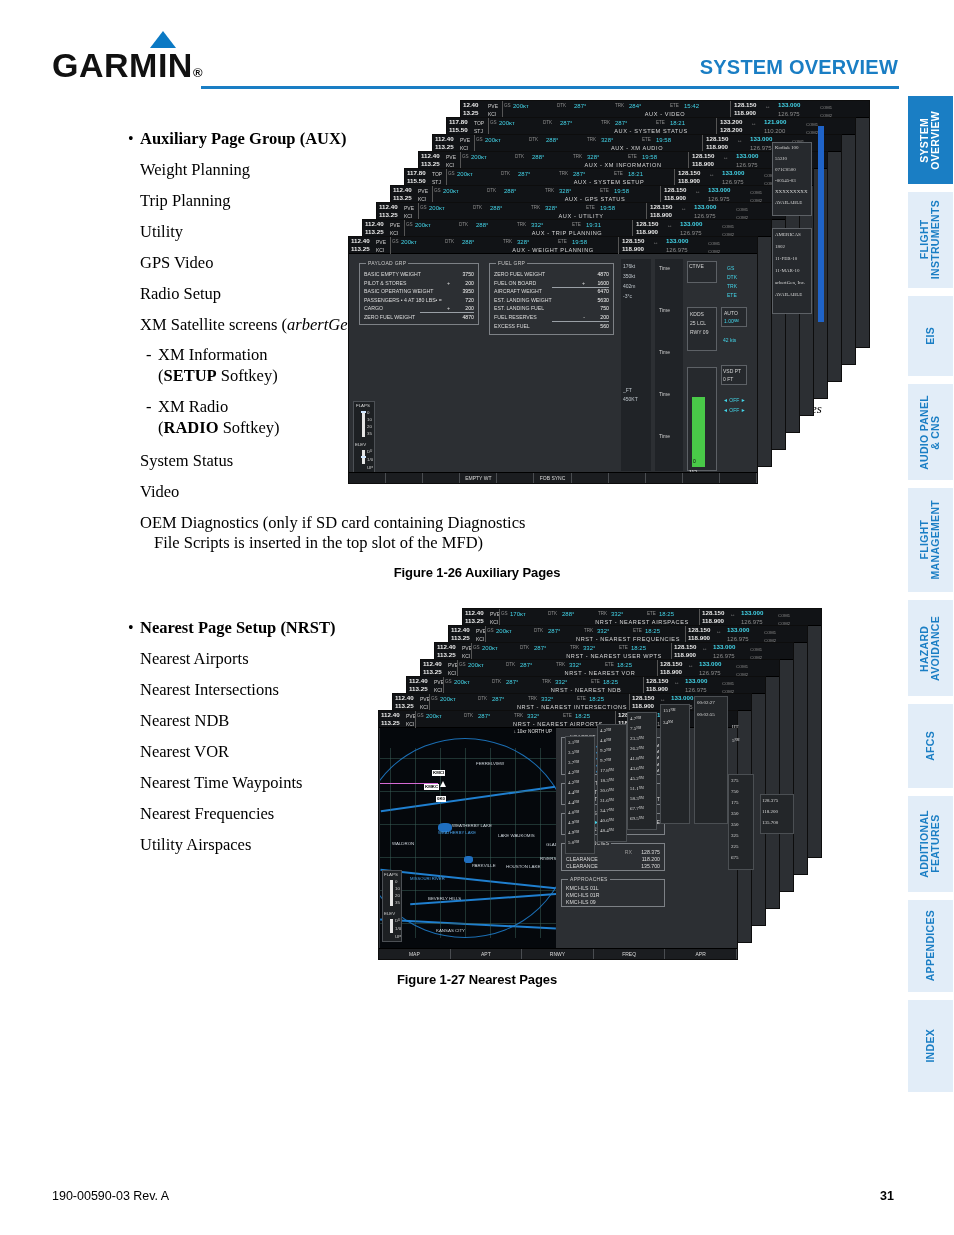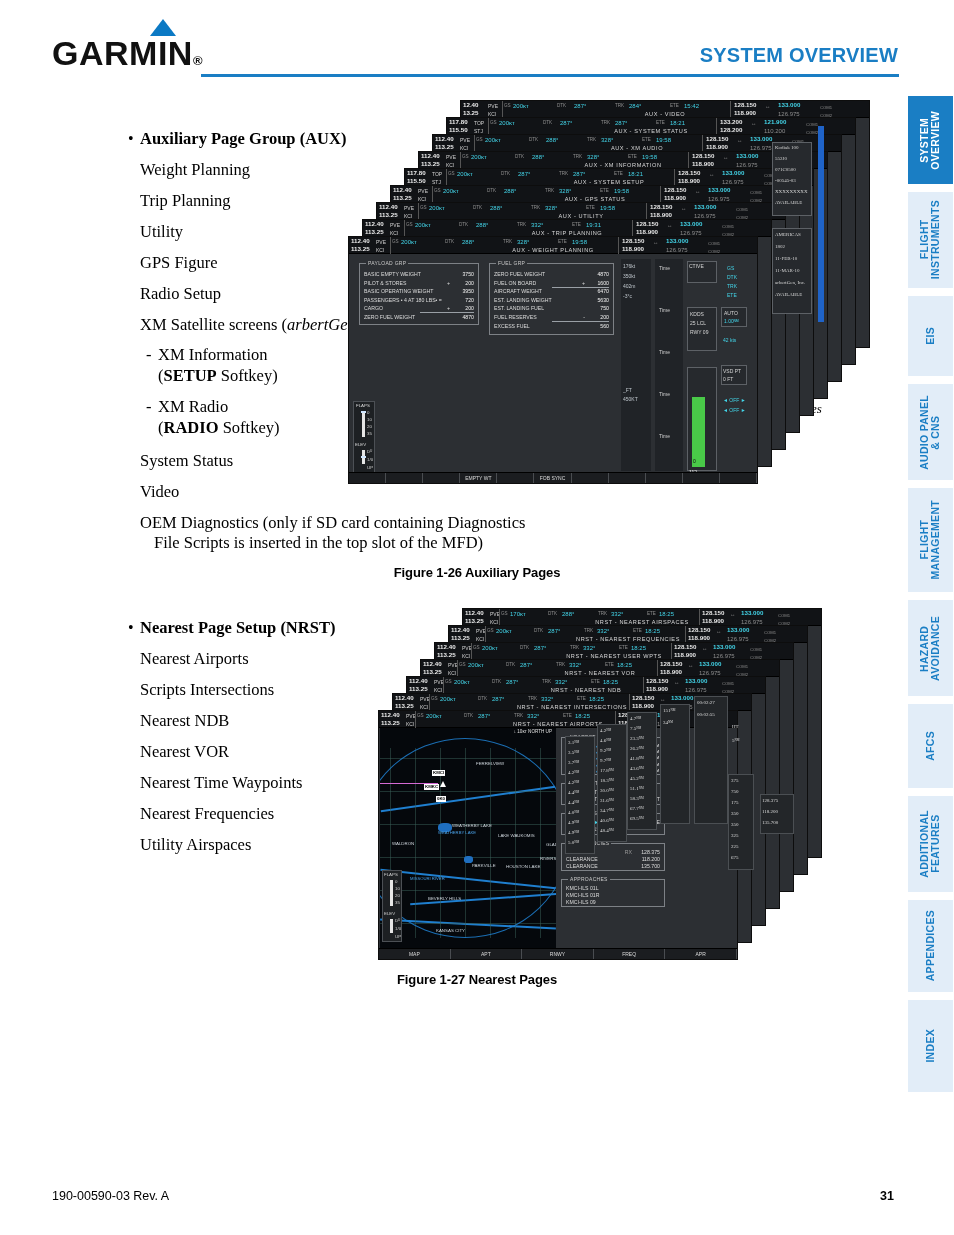--- a/index.html
+++ b/index.html
@@ -6,21 +6,21 @@
   html, body { background: #ffffff; }
   body {
     width: 954px; height: 1235px;
     position: relative;
     font-family: "Liberation Serif", serif;
     color: #000;
     overflow: hidden;
   }
 
   
-  #header { position: absolute; left: 0; top: 0; width: 954px; height: 92px; }
+  #header { position: absolute; left: 0; top: 12px; width: 954px; height: 92px; }
   #garmin-logo { position: absolute; left: 52px; top: 36px; }
   .garmin-word {
     font-family: "Liberation Sans", sans-serif;
     font-weight: bold; font-size: 34px; letter-spacing: 0.5px;
     color: #111; line-height: 1;
   }
   .garmin-reg { font-size: 13px; vertical-align: baseline; }
   .garmin-tri {
     position: absolute; left: 98px; top: -17px;
     width: 0; height: 0;
@@ -224,21 +224,21 @@
     </div>
   </div>
 
 <div>
   <div class="bullet-dot" style="left:128px; top:130px;">•</div>
   <div class="bullet-head" style="left:140px; top:129px;">Auxiliary Page Group (AUX)</div>
 
   <div class="listline" style="left:140px; top:160px;">Weight Planning</div>
   <div class="listline" style="left:140px; top:191px;">Trip Planning</div>
   <div class="listline" style="left:140px; top:222px;">Utility</div>
-  <div class="listline" style="left:140px; top:253px;">GPS Figure</div>
+  <div class="listline" style="left:140px; top:253px;">GPS Video</div>
   <div class="listline" style="left:140px; top:284px;">Radio Setup</div>
 
   <div class="listline" style="left:140px; top:315px;"><span>XM Satellite screens (</span><span class="it">arbertGen</span><span>)</span></div>
 
   <div class="dash" style="left:146px; top:345px;">-</div>
   <div class="subline" style="left:158px; top:345px;">XM Information</div>
   <div class="subline" style="left:158px; top:366px;"><span>(</span><b>SETUP</b><span> Softkey)</span></div>
 
   <div class="dash" style="left:146px; top:397px;">-</div>
   <div class="subline" style="left:158px; top:397px;">XM Radio</div>
@@ -649,21 +649,21 @@
   <div>Pages</div>
 </div>
 
 <div class="fig-caption" style="left:0; top:565px;">Figure 1-26  Auxiliary Pages</div>
 
 <div>
   <div class="bullet-dot" style="left:128px; top:619px;">•</div>
   <div class="bullet-head" style="left:140px; top:618px;">Nearest Page Setup (NRST)</div>
 
   <div class="listline" style="left:140px; top:649px;">Nearest Airports</div>
-  <div class="listline" style="left:140px; top:680px;">Scripts Intersections</div>
+  <div class="listline" style="left:140px; top:680px;">Nearest Intersections</div>
   <div class="listline" style="left:140px; top:711px;">Nearest NDB</div>
   <div class="listline" style="left:140px; top:742px;">Nearest VOR</div>
   <div class="listline" style="left:140px; top:773px;">Nearest Time Waypoints</div>
   <div class="listline" style="left:140px; top:804px;">Nearest Frequencies</div>
   <div class="listline" style="left:140px; top:835px;">Utility Airspaces</div>
 </div>
 
 <div class="figwrap" id="nrst-fig" style="left:372px; top:608px; width:460px; height:360px;">
     <div class="mfd" style="left: 90px; top: 0px; width: 360px; height: 250px; z-index: 1;">
       <div class="navbar">

